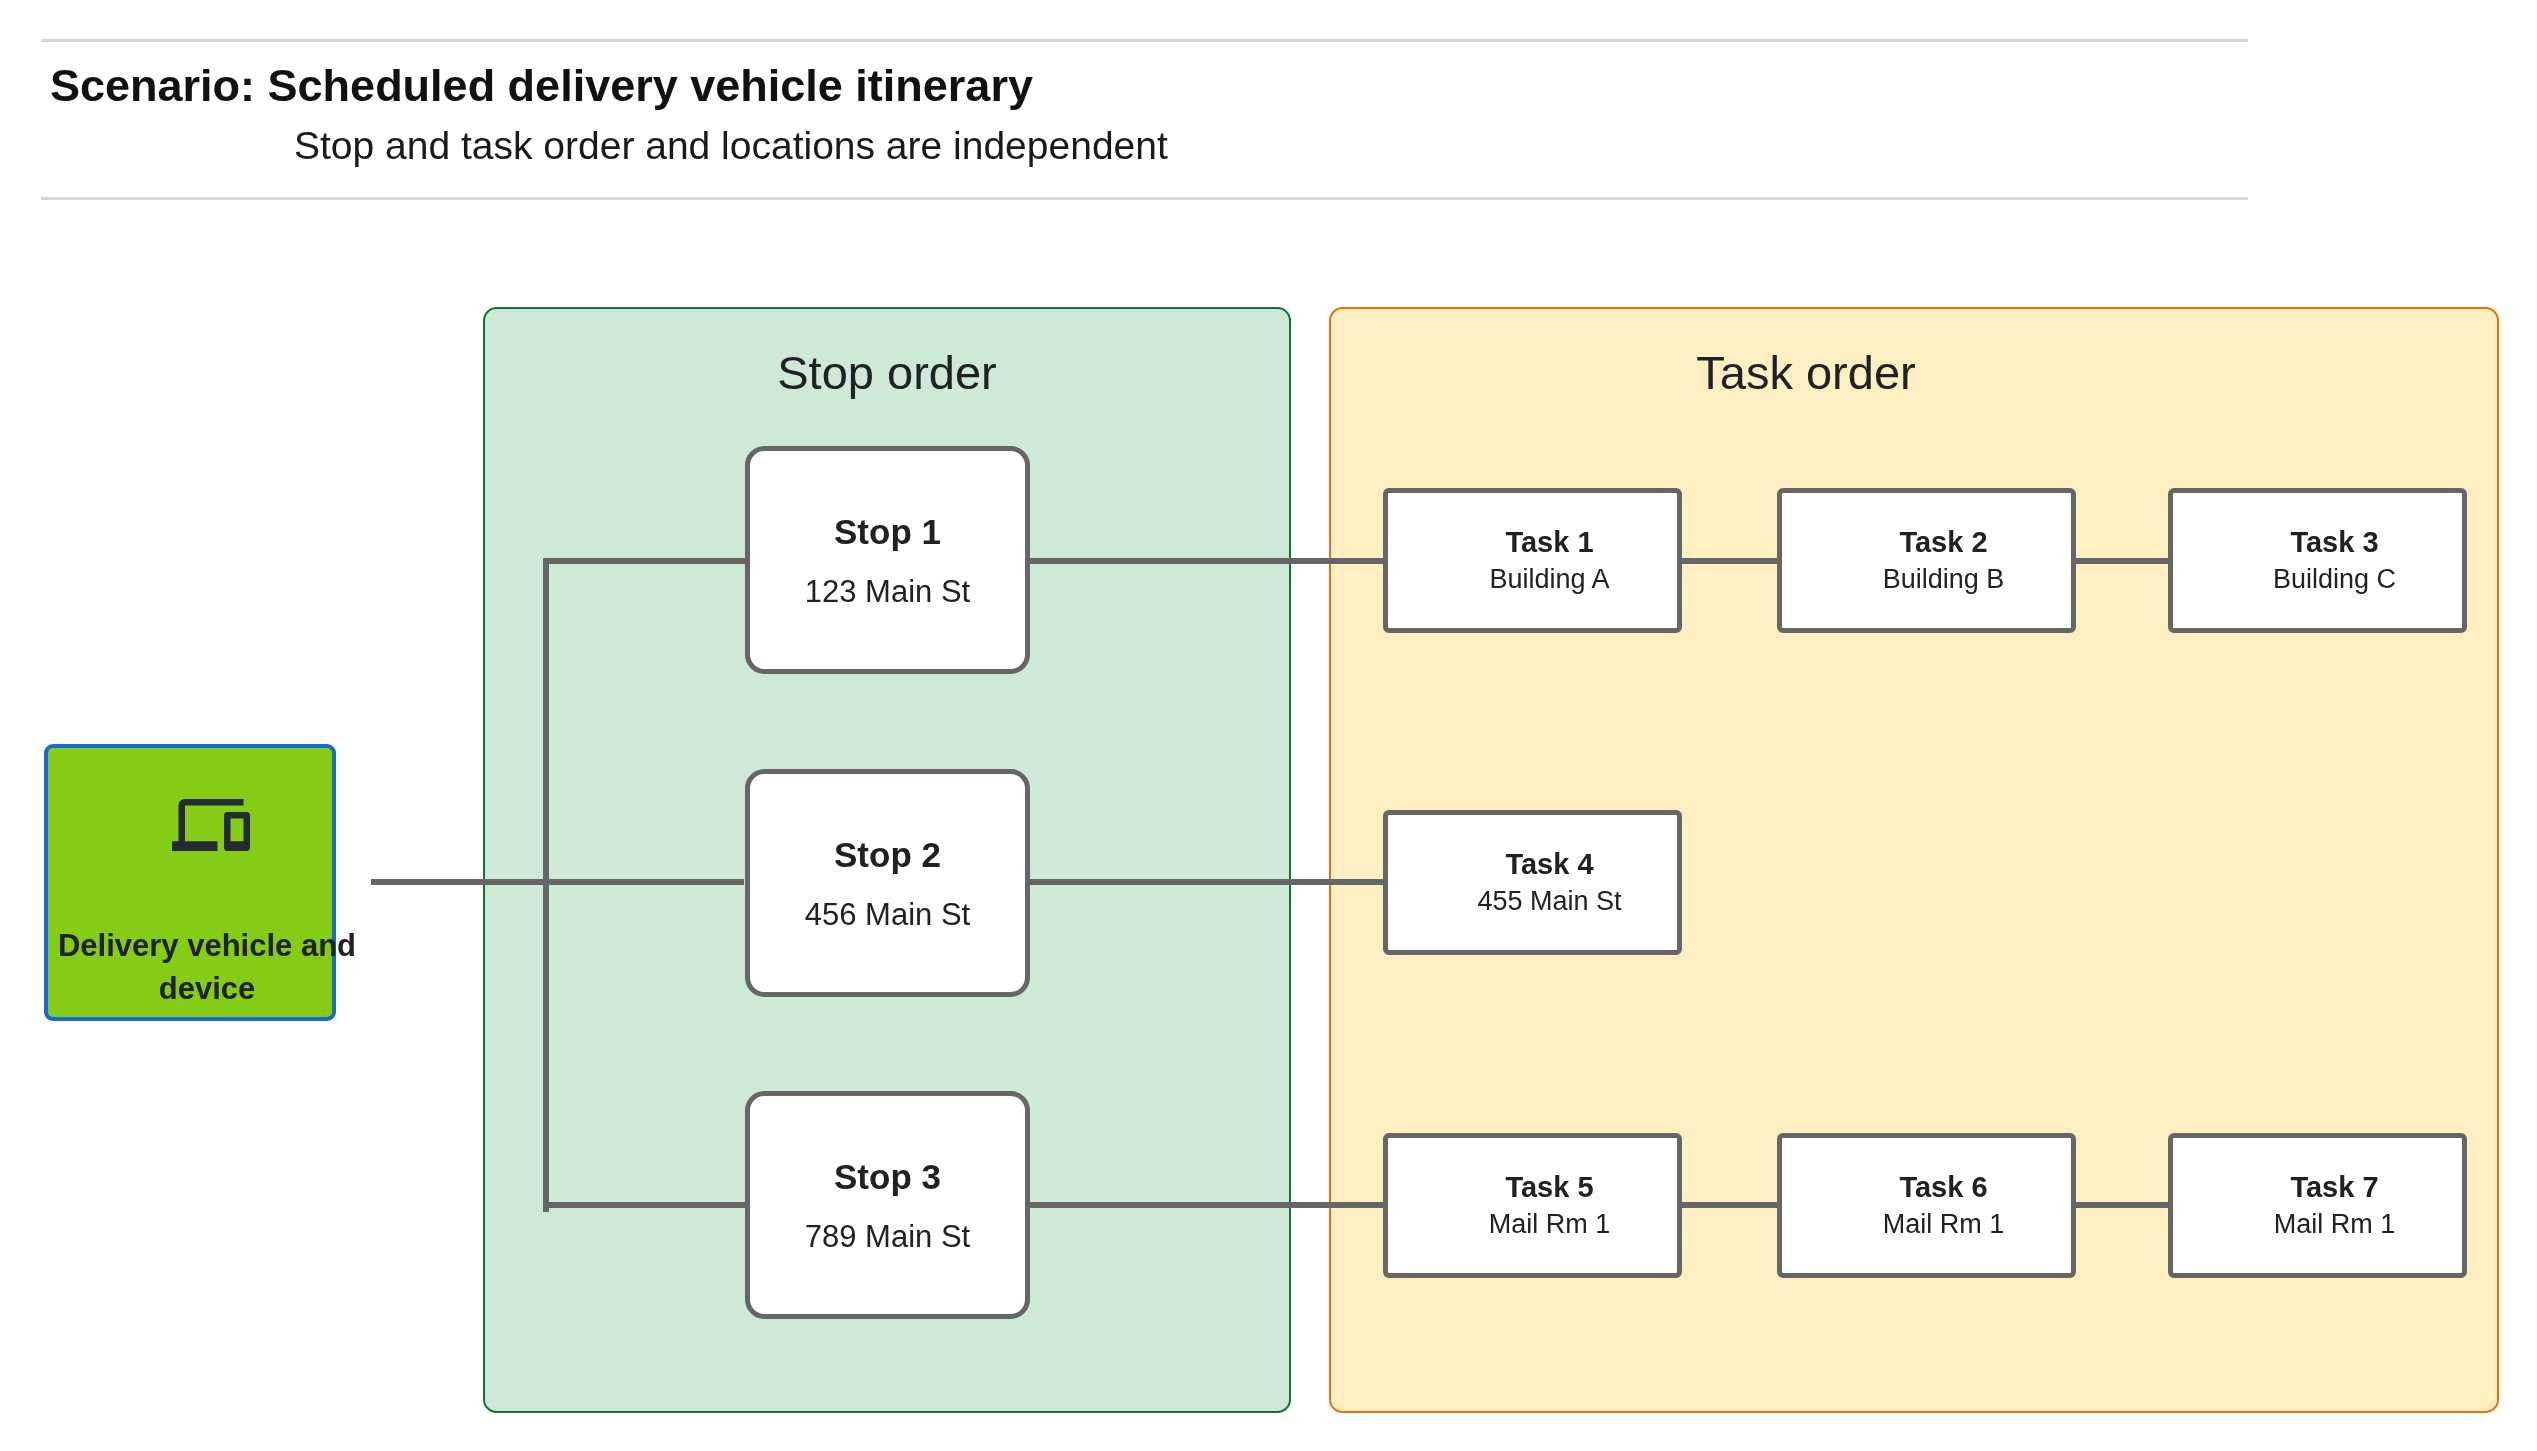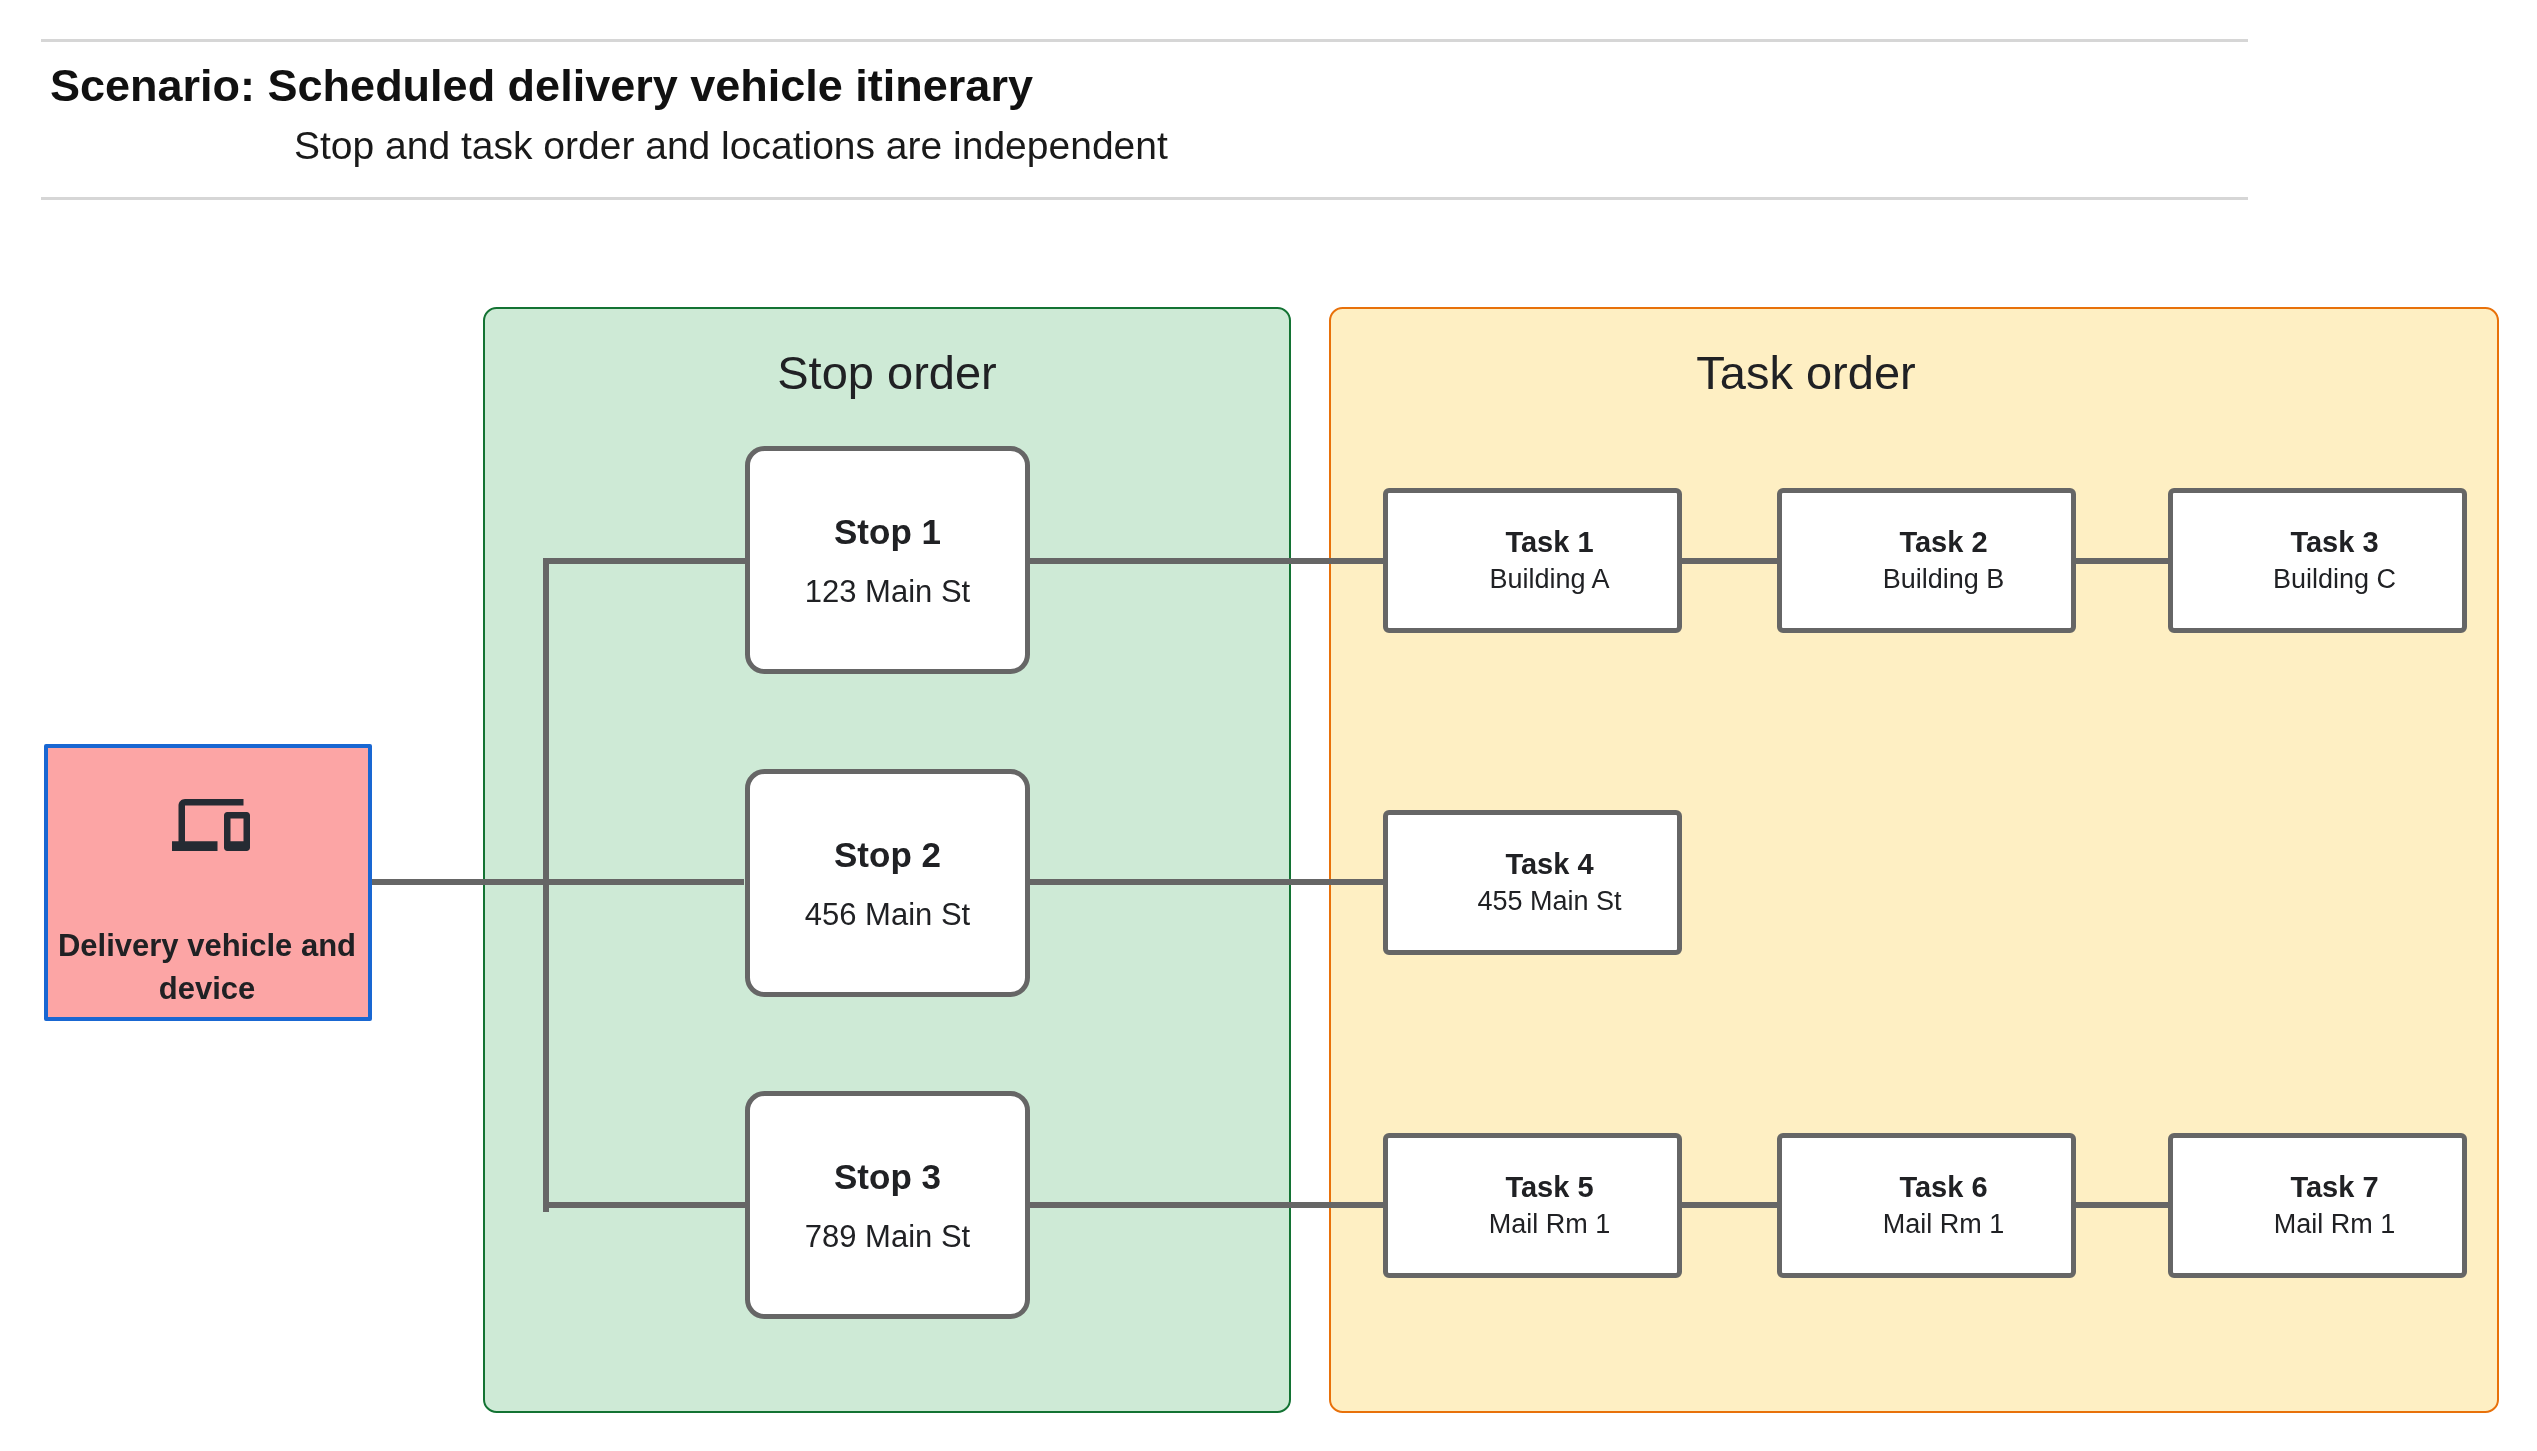--- a/index.html
+++ b/index.html
@@ -105,25 +105,25 @@
     gap: 5.8px;
     padding-left: 34px;
   }
   .task-node .node-title { font-size: 29px; font-weight: bold; line-height: 33px; }
   .task-node .node-subtitle { font-size: 27px; line-height: 31px; }
 
   .source-node {
     position: absolute;
     left: 44px;
     top: 744px;
-    width: 328px;
+    width: 292px;
     height: 277px;
-    background: #fca5a5;
+    background: #84cc16;
     border: 4.8px solid #1967d2;
-    border-radius: 2px;
+    border-radius: 9px;
     box-sizing: border-box;
     z-index: 3;
   }
   .source-icon {
     position: absolute;
     left: 124px;
     top: 38px;
     width: 78px;
     height: 78px;
   }

